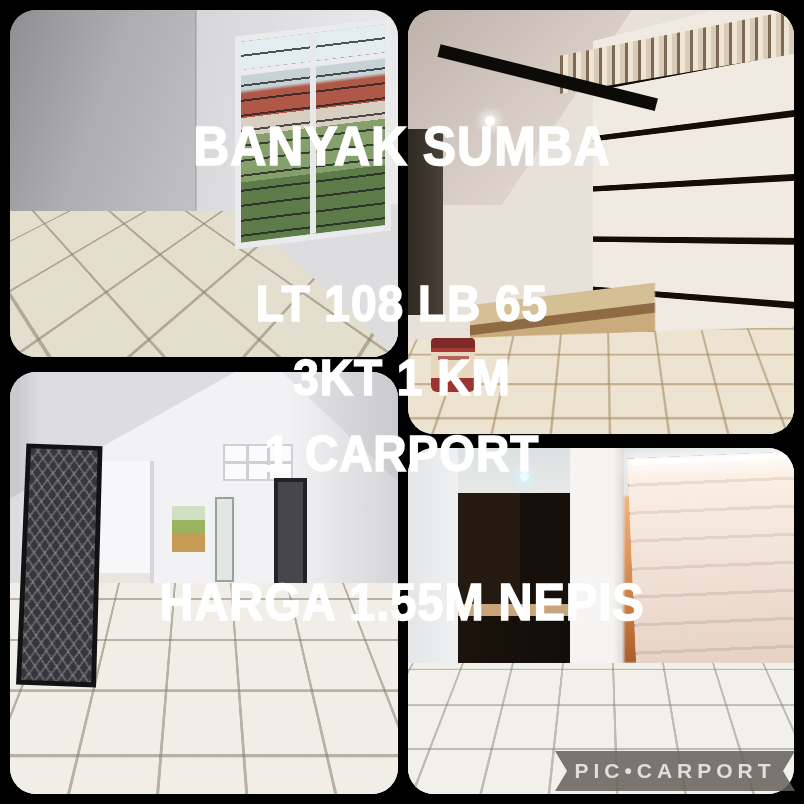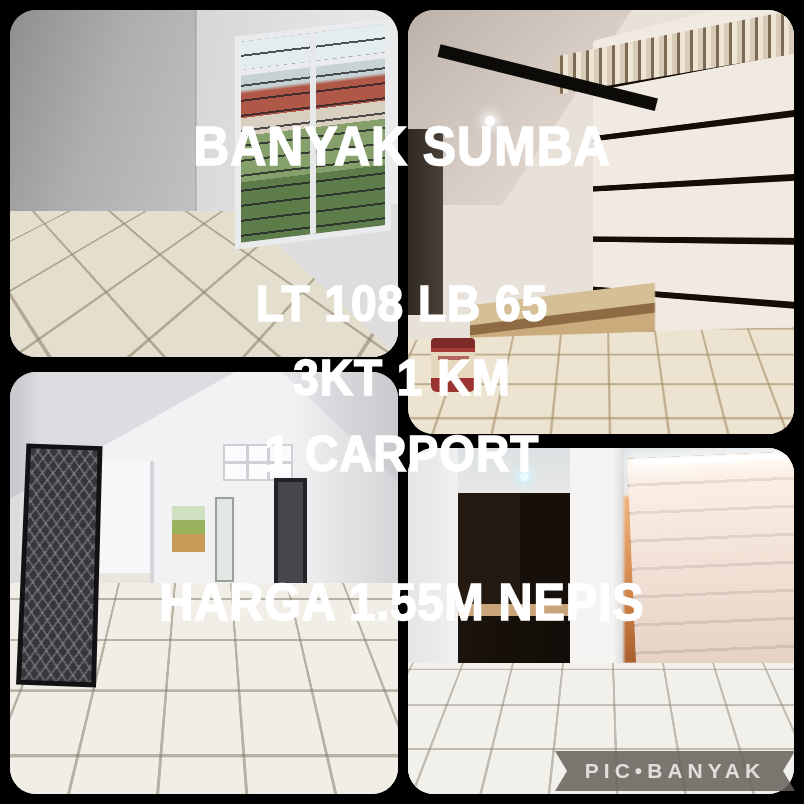--- a/index.html
+++ b/index.html
@@ -214,16 +214,16 @@
     <div class="br-floor"></div>
   </div>
 
   <div class="overlay-line line-title">BANYAK SUMBA</div>
   <div class="overlay-line line-lt">LT 108 LB 65</div>
   <div class="overlay-line line-rooms">3KT 1 KM</div>
   <div class="overlay-line line-carport">1 CARPORT</div>
   <div class="overlay-line line-price">HARGA 1.55M NEPIS</div>
 
   <div class="watermark">
-    <span>PIC•BANYAK</span>
+    <span>PIC•CARPORT</span>
   </div>
 
 </div>
 
 </body></html>

